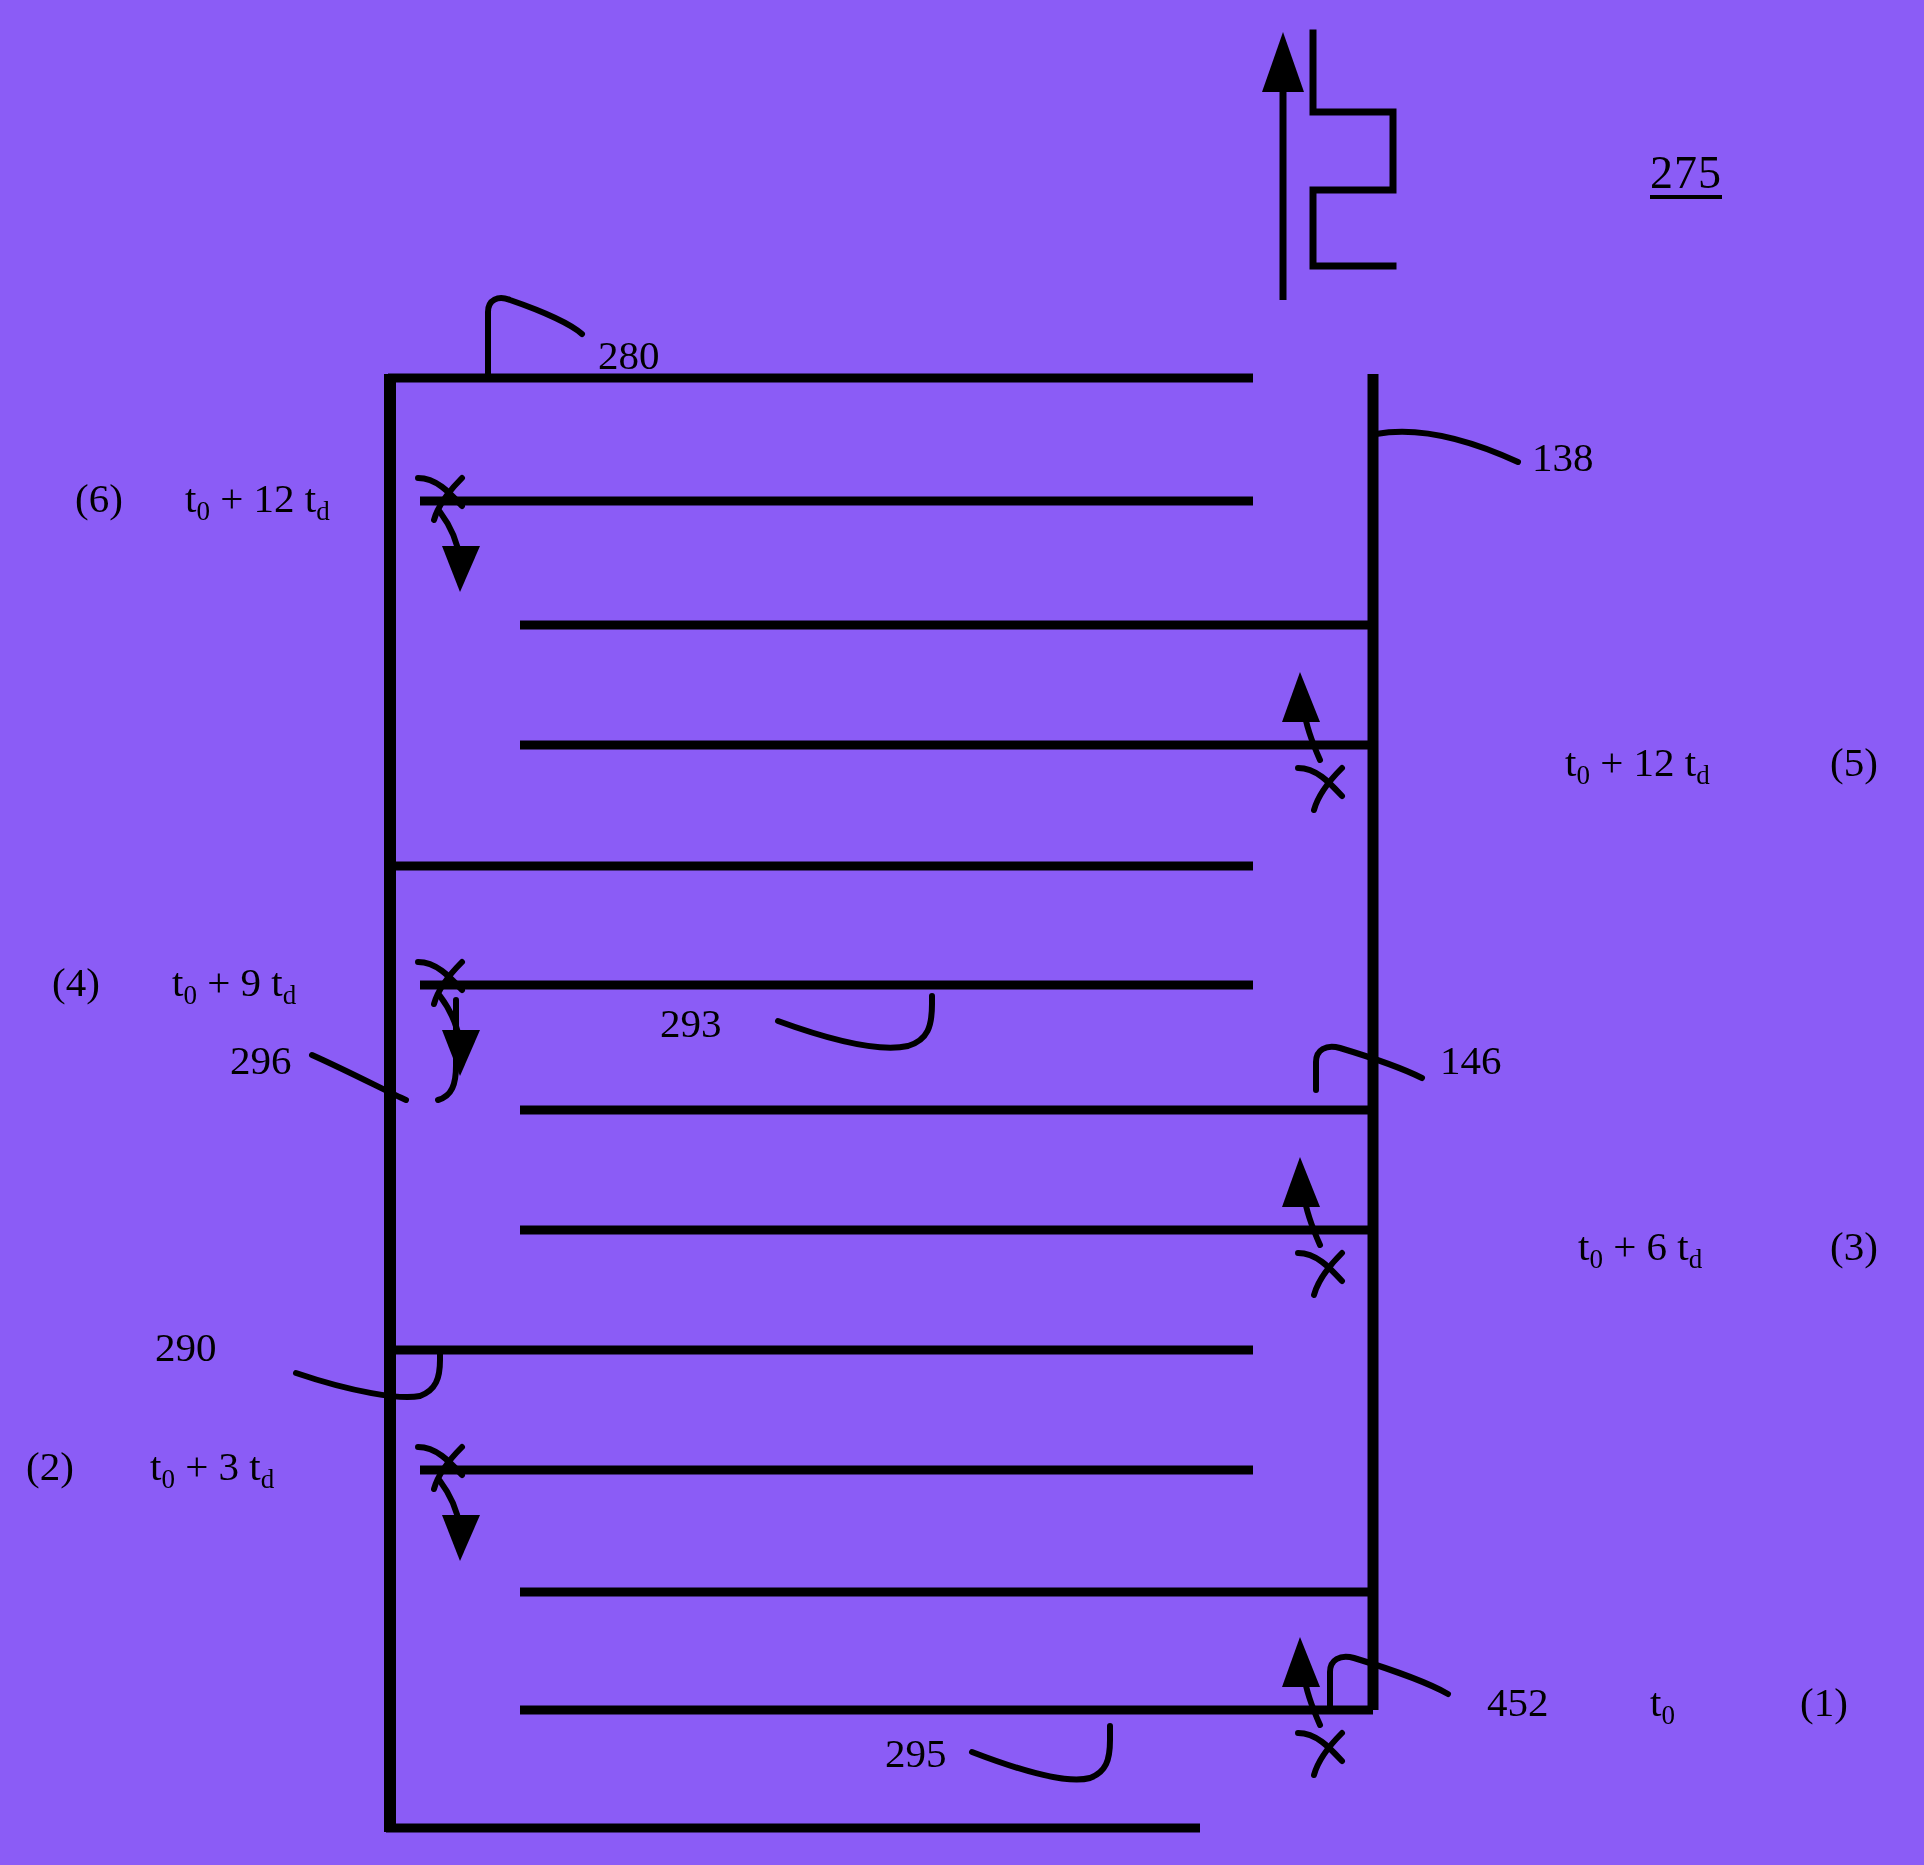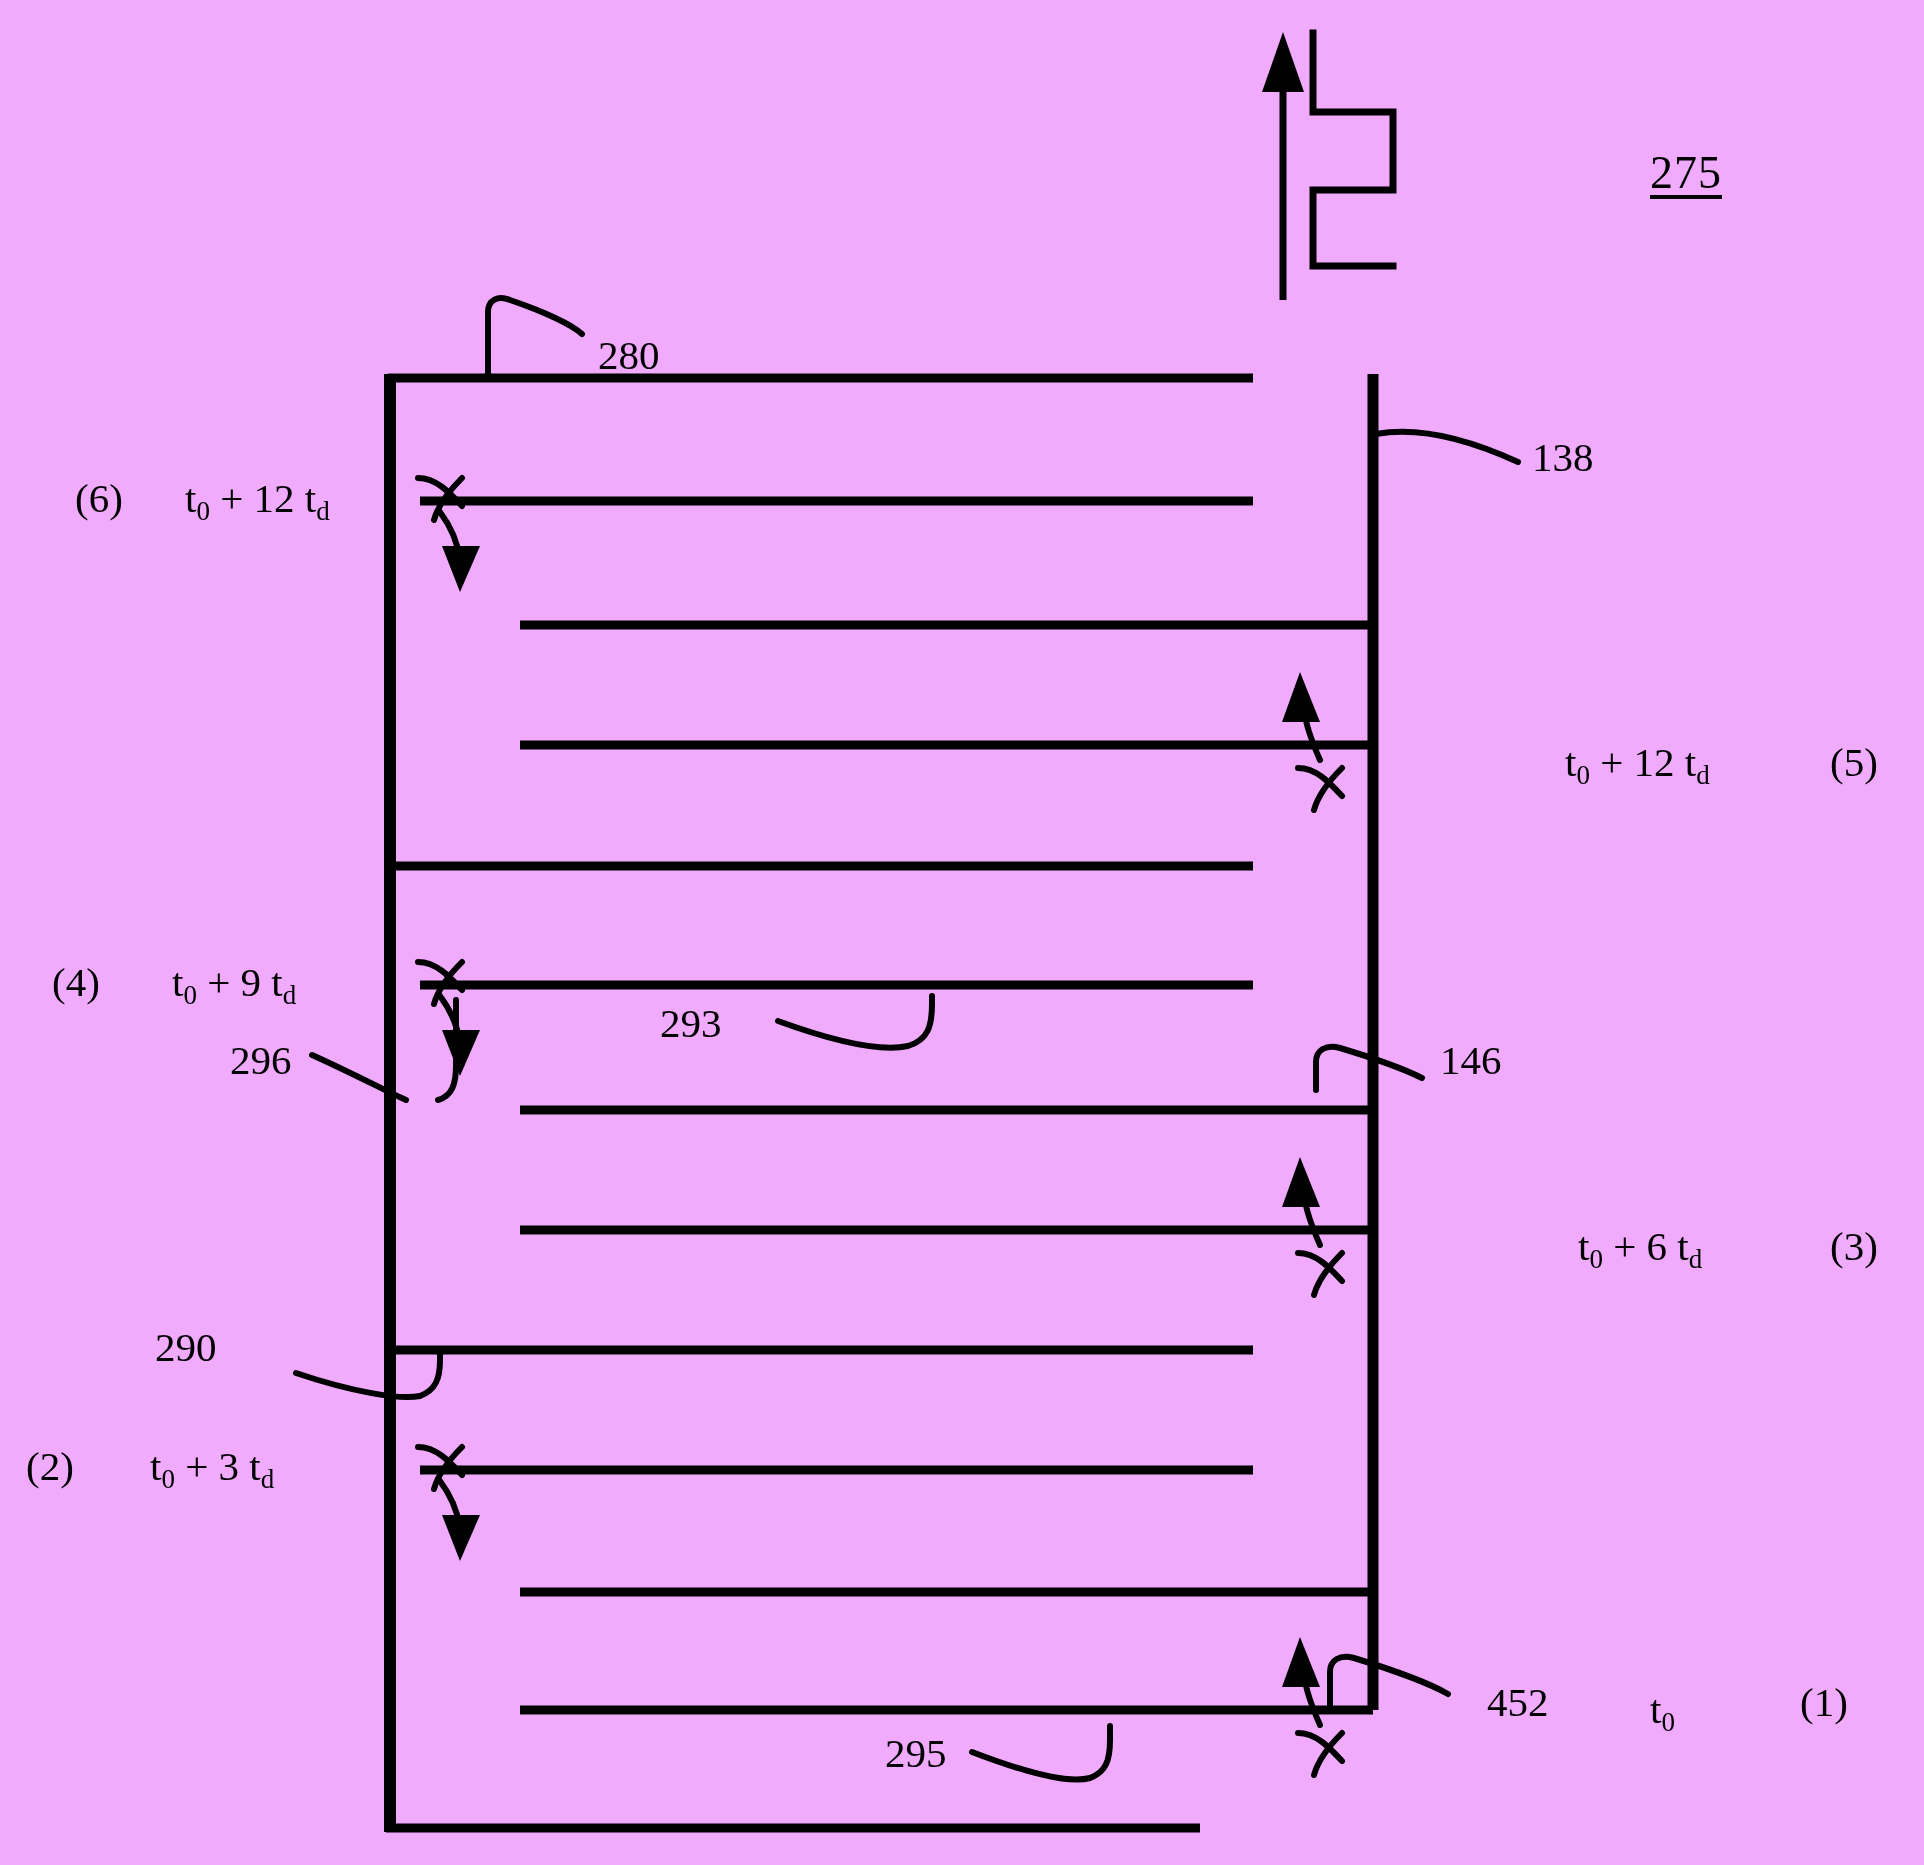--- a/index.html
+++ b/index.html
@@ -8,21 +8,21 @@
     background: #ffffff;
   }
   body {
     font-family: "Liberation Serif", "DejaVu Serif", serif;
     color: #000000;
   }
   #page {
     position: relative;
     width: 1924px;
     height: 1865px;
-    background: #f0abfc;
+    background: #8b5cf6;
     overflow: hidden;
   }
   #figure-svg {
     position: absolute;
     left: 0;
     top: 0;
     width: 1924px;
     height: 1865px;
   }
   .lbl {
@@ -214,20 +214,20 @@
   <div class="lbl idx-lbl" style="left:1830px; top:1226px;">(3)</div>
 
   <div class="lbl ref-num" style="left:155px; top:1327px;">290</div>
 
   <div class="lbl idx-lbl" style="left:26px; top:1446px;">(2)</div>
   <div class="lbl time-lbl" style="left:150px; top:1446px;">
     <span>t</span><sub>0</sub><span>&nbsp;</span><span>+</span><span>&nbsp;</span><span>3</span><span>&nbsp;</span><span>t</span><sub>d</sub>
   </div>
 
   <div class="lbl ref-num" style="left:1487px; top:1682px;">452</div>
-  <div class="lbl time-lbl" style="left:1650px; top:1682px;margin-top:7px;">
+  <div class="lbl time-lbl" style="left:1650px; top:1682px;">
     <span>t</span><sub>0</sub>
   </div>
   <div class="lbl idx-lbl" style="left:1800px; top:1682px;">(1)</div>
 
   <div class="lbl ref-num" style="left:885px; top:1733px;">295</div>
 
 </div>
 
 </body></html>

